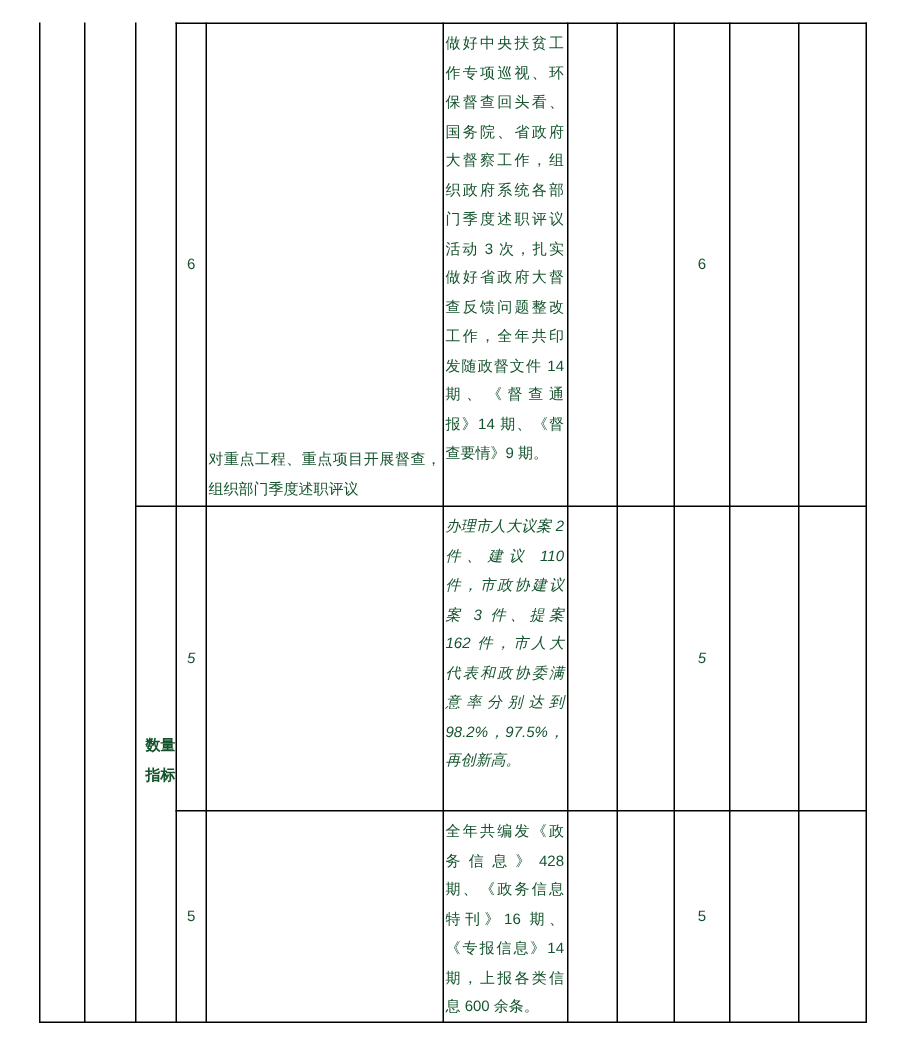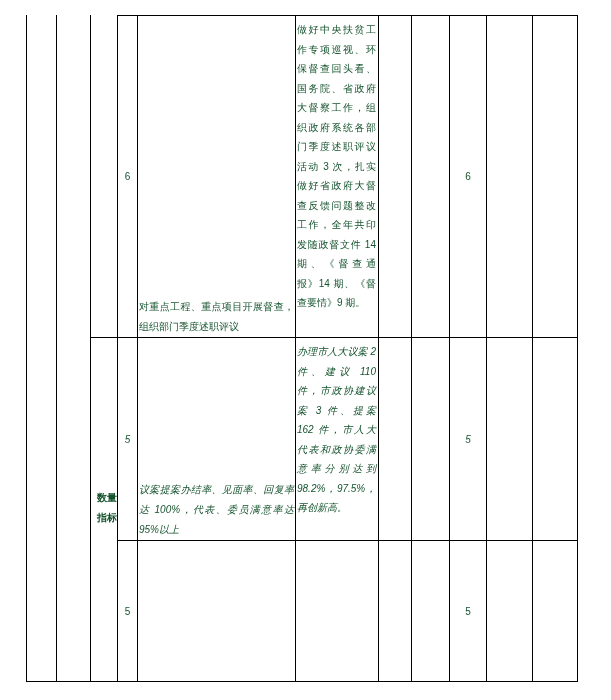--- a/index.html
+++ b/index.html
@@ -69,22 +69,20 @@
   <div class="cell qty-col">数量指标</div>
 
   <div class="cell seq-col r1">6</div>
   <div class="cell task-col r1">
     <div class="t">对重点工程、重点项目开展督查，组织部门季度述职评议</div>
   </div>
   <div class="cell detail-col r1">做好中央扶贫工作专项巡视、环保督查回头看、国务院、省政府大督察工作，组织政府系统各部门季度述职评议活动 3 次，扎实做好省政府大督查反馈问题整改工作，全年共印发随政督文件 14 期、《督查通报》14 期、《督查要情》9 期。</div>
   <div class="cell score-col r1">6</div>
 
   <div class="cell seq-col r2">5</div>
-  <div class="cell task-col r2">
-    <div class="t">议案提案办结率、见面率、回复率达 100%，代表、委员满意率达 95%以上</div>
-  </div>
   <div class="cell detail-col r2">办理市人大议案 2 件、建议 110 件，市政协建议案 3 件、提案 162 件，市人大代表和政协委满意率分别达到 98.2%，97.5%，再创新高。</div>
   <div class="cell score-col r2">5</div>
 
   <div class="cell seq-col r3">5</div>
+  <div class="cell detail-col r3">全年共编发《政务信息》428 期、《政务信息特刊》16 期、《专报信息》14 期，上报各类信息 600 余条。</div>
   <div class="cell score-col r3">5</div>
 
 </div>
 
 </body></html>

